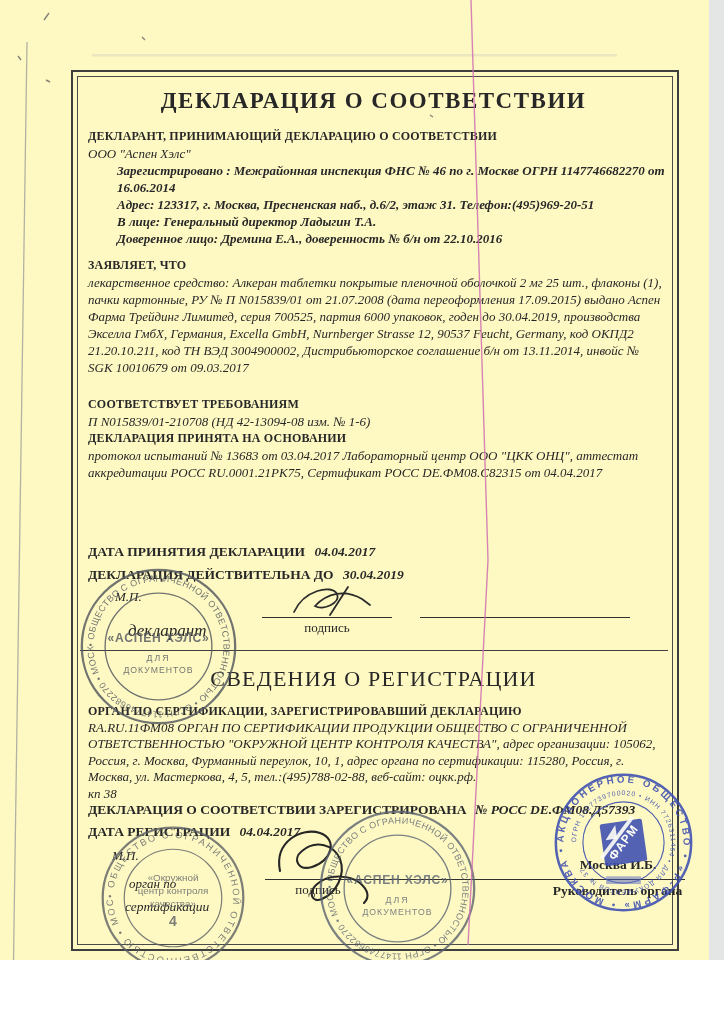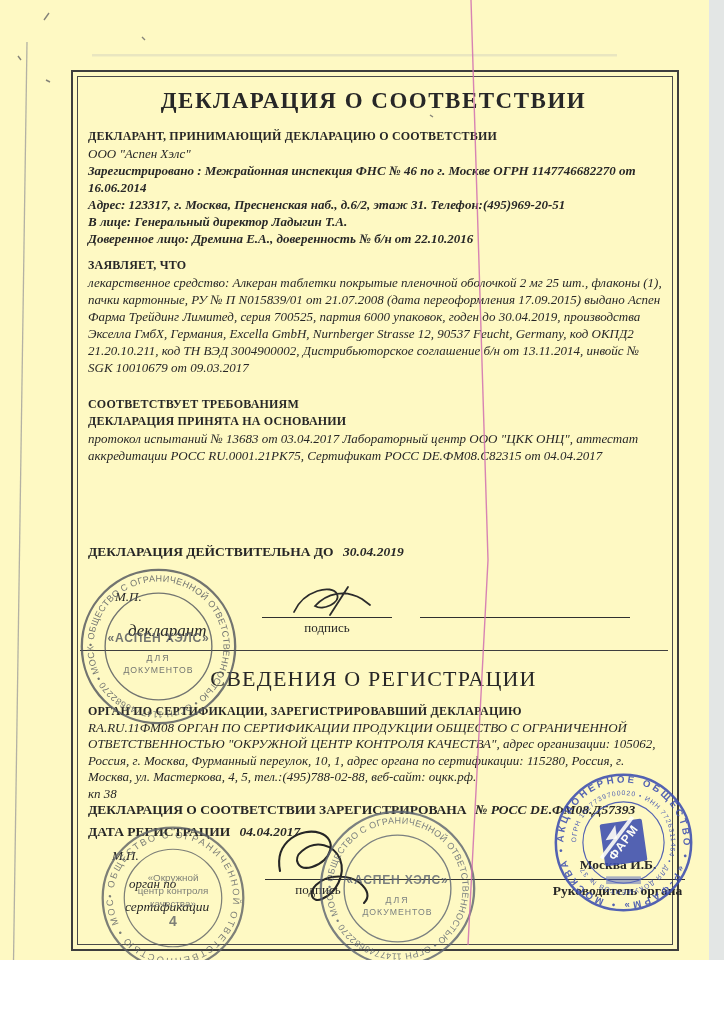--- a/index.html
+++ b/index.html
@@ -1,21 +1,21 @@
 <!DOCTYPE html>
 <html lang="ru"><head>
 <meta charset="utf-8">
 <style>
   html,body{margin:0;padding:0;background:#ffffff;}
   .page{position:relative;width:724px;height:960px;background:#fef9c3;overflow:hidden;
         font-family:"Liberation Serif",serif;color:#272727;}
   .abs{position:absolute;}
   .i{font-style:italic;}
   .b{font-weight:bold;}
-  .bi{font-weight:bold;font-style:italic;}
+  .bi{font-weight:bold;font-style:italic;margin-left:29px;}
   .txt{font-size:13px;line-height:17px;}
   .hdr{font-size:12px;font-weight:bold;line-height:17px;letter-spacing:.2px;}
   .title1{font-size:23px;font-weight:bold;text-align:center;letter-spacing:1.5px;}
   .title2{font-size:22px;font-weight:normal;text-align:center;letter-spacing:1.2px;}
   .frame{position:absolute;left:71px;top:70px;width:604px;height:877px;
          border:2px solid #3e3e3e;z-index:1;}
   .frame-inner{position:absolute;left:4px;top:4px;right:4px;bottom:4px;border:1px solid #4a4a4a;}
   .divider{position:absolute;left:80px;top:650px;width:588px;border-top:1.5px solid #3f3f3f;z-index:2;}
   .z2{z-index:2;}
   .sigline{position:absolute;border-bottom:1.2px solid #303030;height:0;z-index:2;}
@@ -60,25 +60,30 @@
     <div class="bi">Доверенное лицо: Дремина Е.А., доверенность № б/н от 22.10.2016</div>
   </div>
 
   <div class="abs z2 txt" style="left:88px;top:257px;width:578px;">
     <div class="hdr">ЗАЯВЛЯЕТ, ЧТО</div>
     <div class="i">лекарственное средство: Алкеран таблетки покрытые пленочной оболочкой 2 мг 25 шт., флаконы (1), пачки картонные, РУ № П N015839/01 от 21.07.2008 (дата переоформления 17.09.2015) выдано Аспен Фарма Трейдинг Лимитед, серия 700525, партия 6000 упаковок, годен до 30.04.2019, производства Экселла ГмбХ, Германия, Excella GmbH, Nurnberger Strasse 12, 90537 Feucht, Germany, код ОКПД2 21.20.10.211, код ТН ВЭД 3004900002, Дистрибьюторское соглашение б/н от 13.11.2014, инвойс № SGK 10010679 от 09.03.2017</div>
   </div>
 
   <div class="abs z2 txt" style="left:88px;top:396px;width:578px;">
     <div class="hdr">СООТВЕТСТВУЕТ ТРЕБОВАНИЯМ</div>
+    <div class="i">П N015839/01-210708 (НД 42-13094-08 изм. № 1-6)</div>
     <div class="hdr">ДЕКЛАРАЦИЯ ПРИНЯТА НА ОСНОВАНИИ</div>
     <div class="i">протокол испытаний № 13683 от 03.04.2017 Лабораторный центр ООО "ЦКК ОНЦ", аттестат аккредитации РОСС RU.0001.21РК75, Сертификат РОСС DE.ФМ08.С82315 от 04.04.2017</div>
   </div>
 
   <div class="abs z2" style="left:88px;top:540px;width:578px;">
+    <div class="dline">
+      <span class="b">ДАТА ПРИНЯТИЯ ДЕКЛАРАЦИИ</span>
+      <span class="bi val">04.04.2017</span>
+    </div>
     <div class="dline">
       <span class="b">ДЕКЛАРАЦИЯ ДЕЙСТВИТЕЛЬНА ДО</span>
       <span class="bi val">30.04.2019</span>
     </div>
   </div>
 
   <div class="abs i z2" style="left:115px;top:589px;font-size:13px;">М.П.</div>
   <div class="abs i z2" style="left:128px;top:621px;font-size:17px;">декларант</div>
 
   <div class="sigline" style="left:262px;top:617px;width:130px;"></div>

